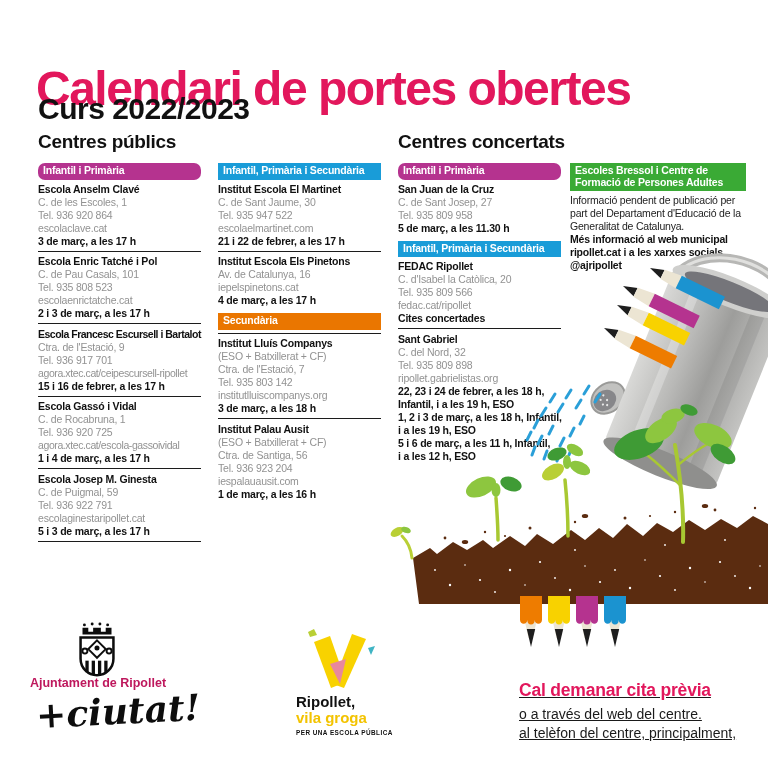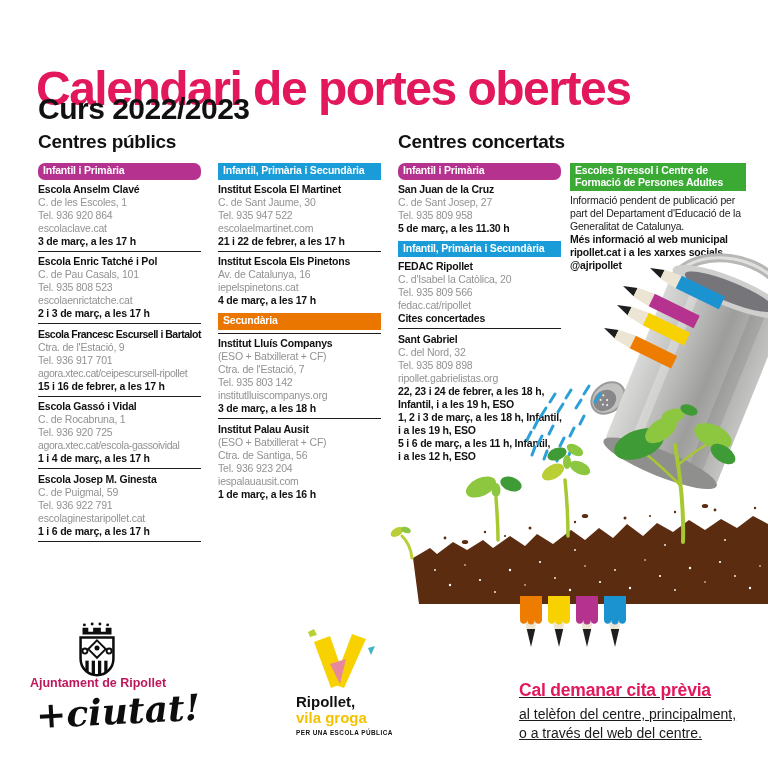--- a/index.html
+++ b/index.html
@@ -93,21 +93,21 @@
       <div class="gline nw" style="letter-spacing:-0.4px">agora.xtec.cat/escola-gassoividal</div>
       <div class="date nw">1 i 4 de març, a les 17 h</div>
     </div>
     <div class="sep"></div>
 
     <div class="school">
       <div class="name nw">Escola Josep M. Ginesta</div>
       <div class="gline nw">C. de Puigmal, 59</div>
       <div class="gline nw">Tel. 936 922 791</div>
       <div class="gline nw">escolaginestaripollet.cat</div>
-      <div class="date nw">1 i 6 de març, a les 17 h</div>
+      <div class="date nw">5 i 3 de març, a les 17 h</div>
     </div>
     <div class="sep"></div>
 
   </div>
 
   <div class="col" id="col2">
     <div class="cat blue">Infantil, Primària i Secundària</div>
 
     <div class="school">
       <div class="name nw">Institut Escola El Martinet</div>
@@ -398,17 +398,17 @@
       <polygon points="52,8 66,13 44,62 33,58" fill="#f8d200"></polygon>
       <polygon points="30,38 46,33 40,58" fill="#e8889c"></polygon>
     </svg>
     <div class="vila-t1">Ripollet,</div>
     <div class="vila-t2">vila groga</div>
     <div class="vila-t3">PER UNA ESCOLA PÚBLICA</div>
   </div>
 
   <div class="cita">
     <div class="cita-title">Cal demanar cita prèvia</div>
+    <div class="cita-line">o a través del web del centre.</div>
     <div class="cita-line">al telèfon del centre, principalment,</div>
-    <div class="cita-line">o a través del web del centre.</div>
   </div>
 
 </div>
 
 </body></html>

